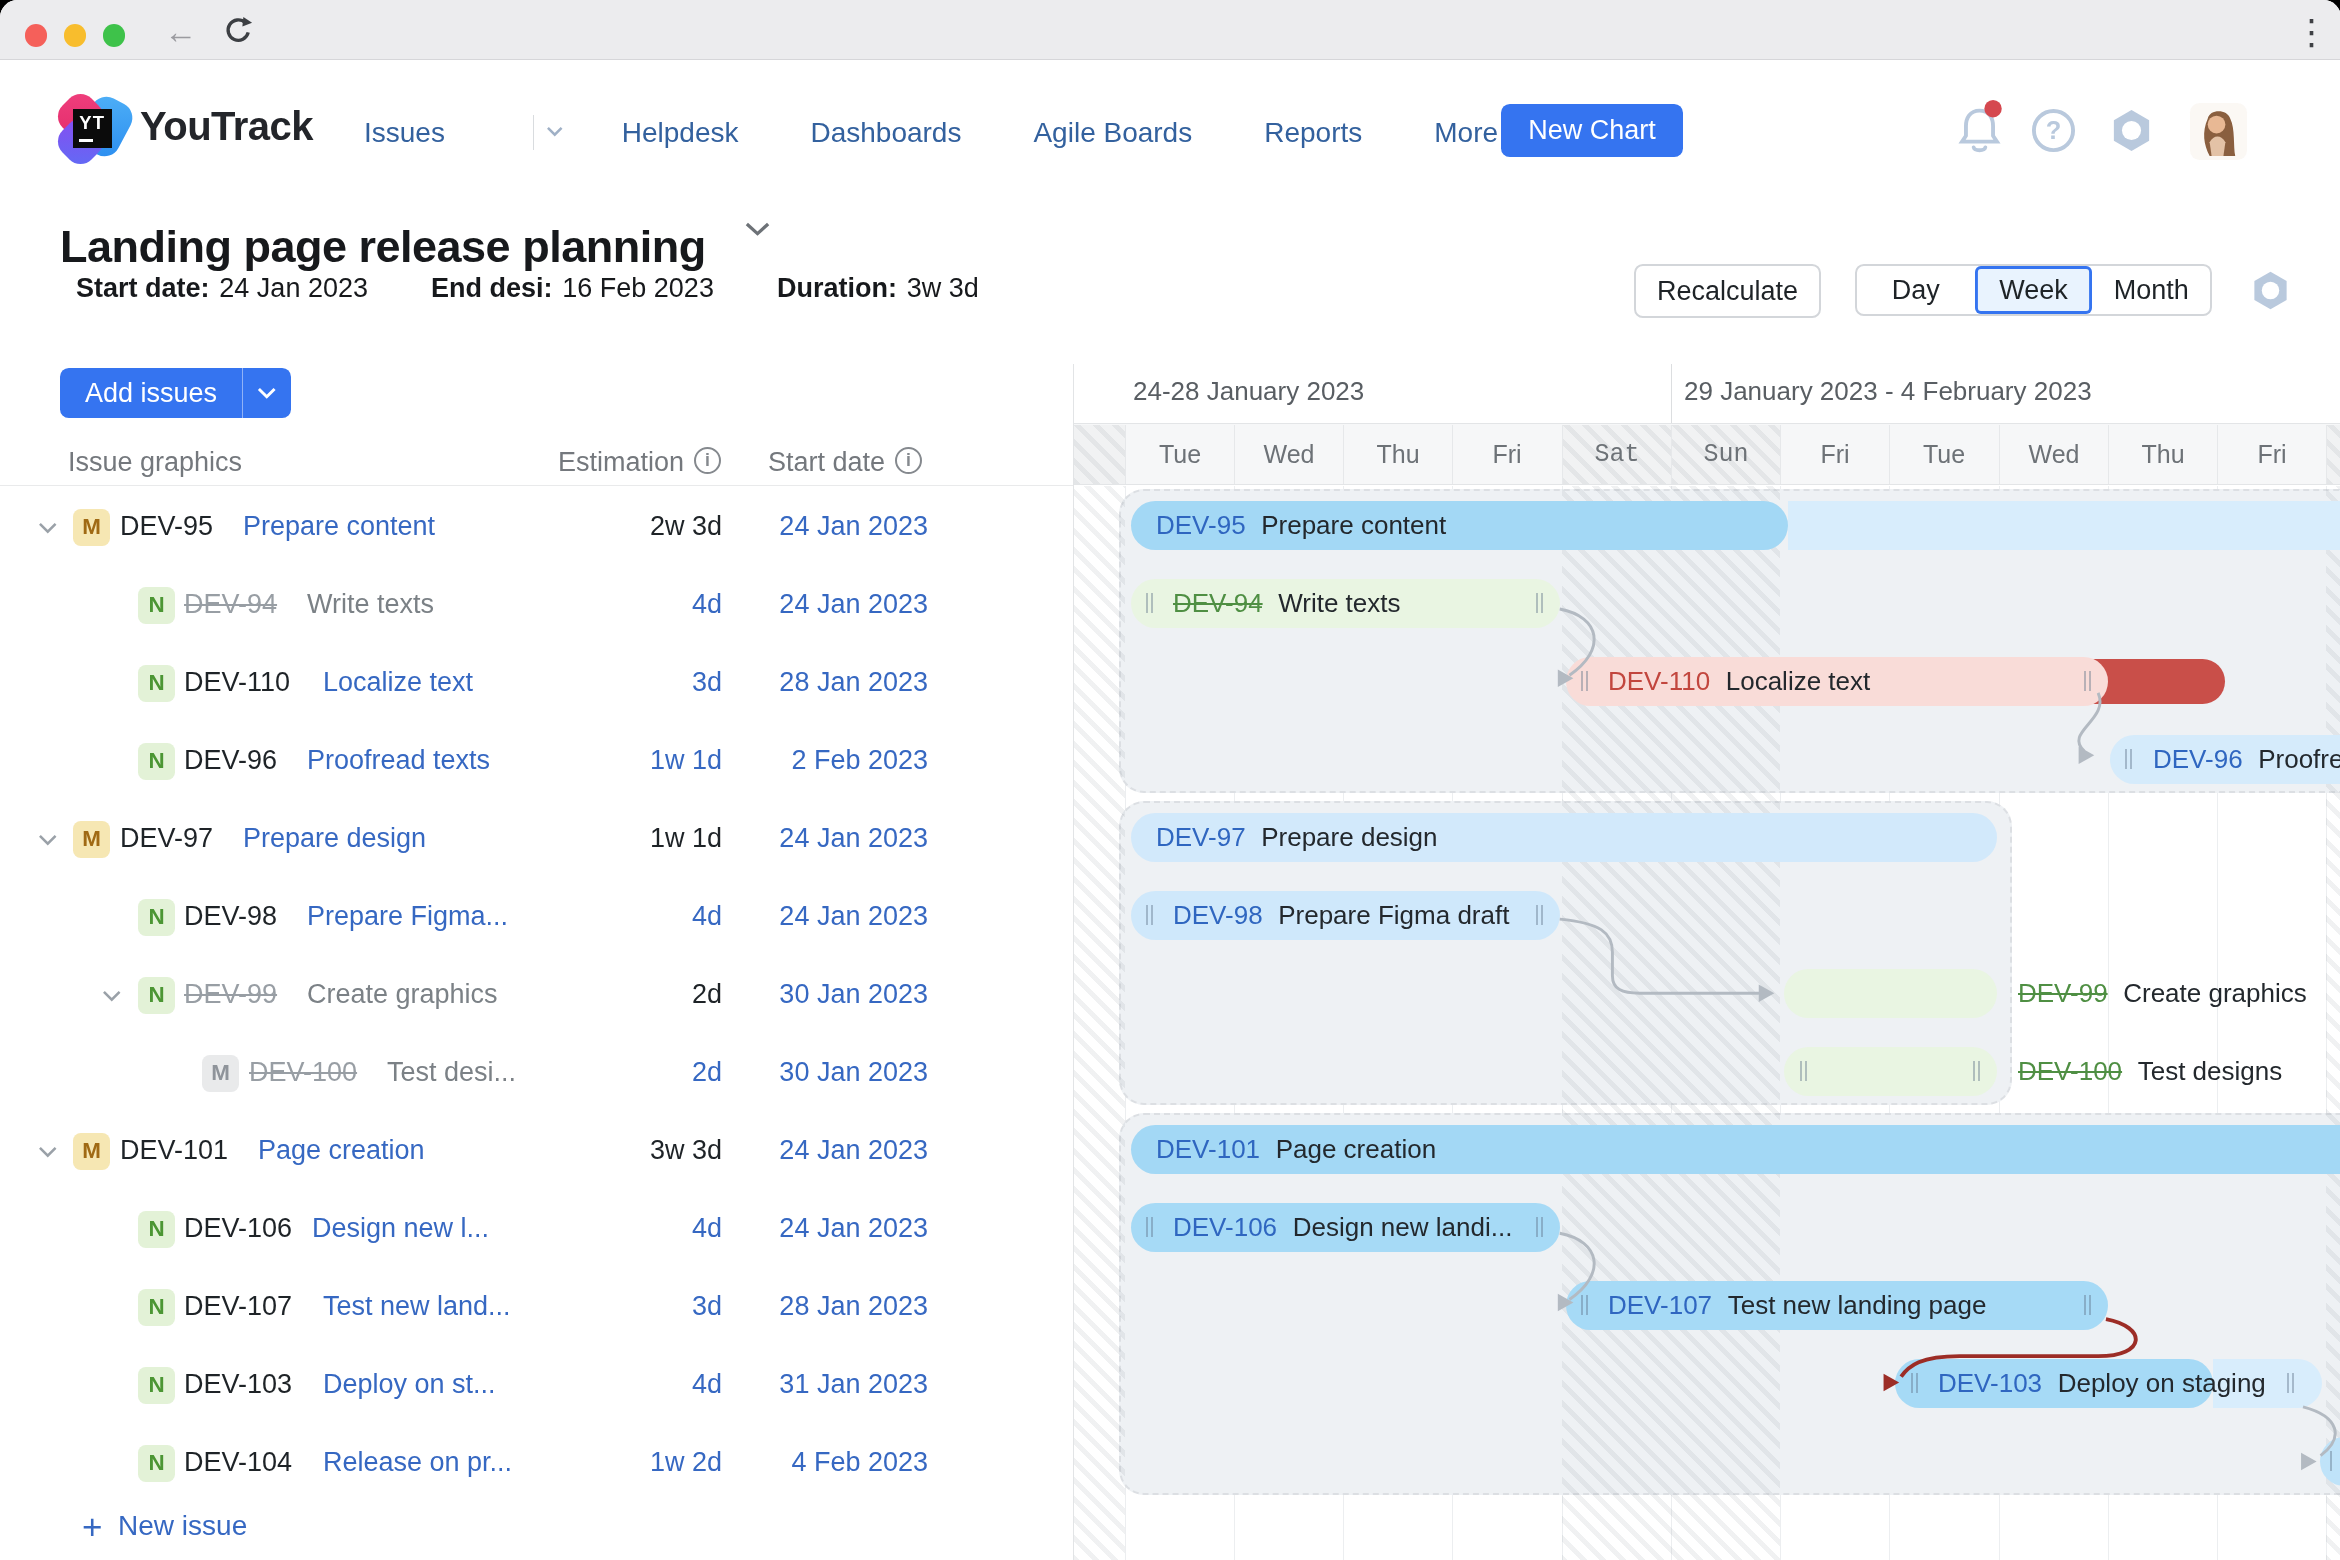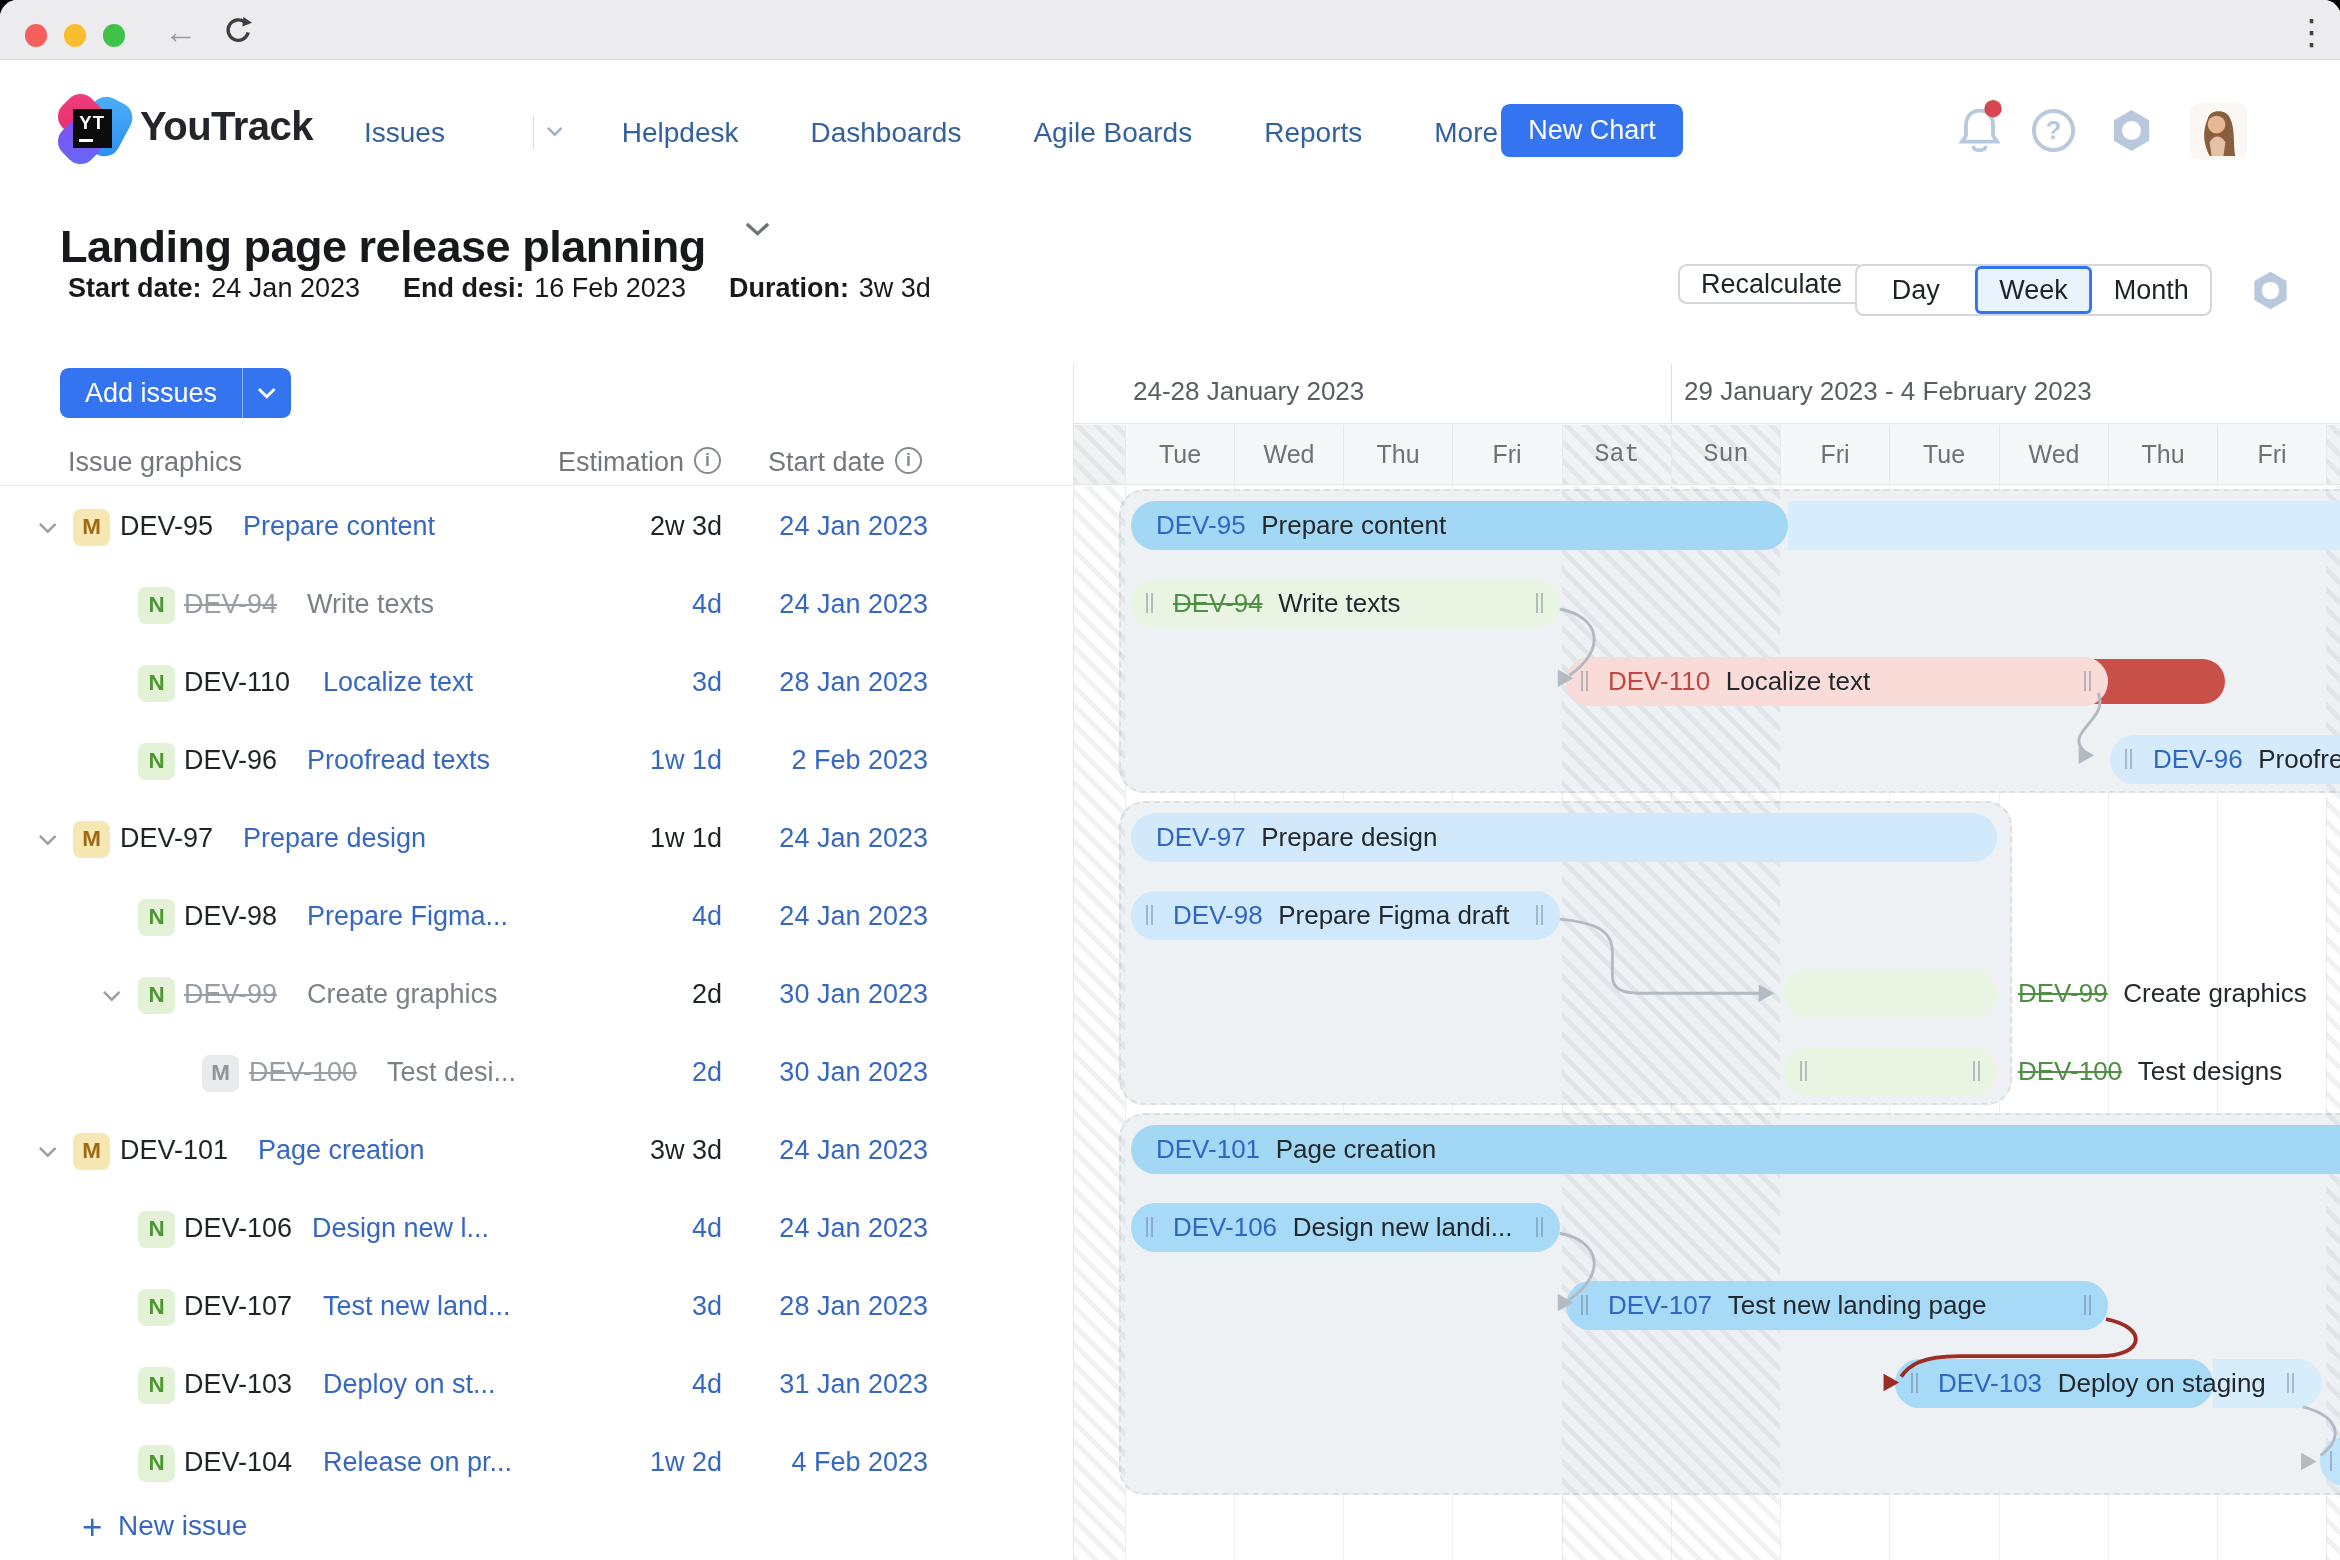--- a/index.html
+++ b/index.html
@@ -29,25 +29,25 @@
   .nav-item{font-size:28px;color:#33619e;cursor:pointer;}
   .nav-sep{width:1px;height:35px;background:#d9dcdf;margin:0 11.7px 0 15.6px;}
   .nav-gap{margin-right:72px;}
   .btn-primary{background:#3574f0;color:#fff;border:none;border-radius:8.8px;font-family:inherit;}
   .new-chart{position:absolute;left:1501px;top:104px;width:182px;height:53px;font-size:27px;}
   .hdr-icon{position:absolute;}
   .avatar{position:absolute;left:2190px;top:103px;width:57px;height:57px;border-radius:9.8px;overflow:hidden;background:#fdfdfd;}
   
   .page-title{position:absolute;left:60px;top:191px;font-size:45px;font-weight:bold;color:#17191c;letter-spacing:-0.5px;}
   .title-chev{position:absolute;left:743px;top:220px;}
-  .meta-row{position:absolute;left:68px;top:273px;display:flex;gap:43px;font-size:27px;color:#17191c;}
+  .meta-row{position:absolute;left:76px;top:273px;display:flex;gap:63px;font-size:27px;color:#17191c;}
   .meta-row b{margin-right:9.8px;}
   .btn-outline{position:absolute;background:#fff;border:2px solid #d3d6da;border-radius:8.8px;font-size:27px;color:#1e2327;
     display:flex;align-items:center;justify-content:center;font-family:inherit;}
-  .recalc{left:1678px;top:264px;width:187px;height:40px;}
+  .recalc{left:1634px;top:264px;width:187px;height:54px;}
   .segment{position:absolute;left:1855px;top:264px;width:357px;height:52px;border:2px solid #d3d6da;border-radius:8.8px;
     display:flex;background:#fff;}
   .seg-opt{flex:1;display:flex;align-items:center;justify-content:center;font-size:27px;color:#1e2327;border-radius:6.8px;}
   .seg-opt.sel{background:#e9f3fe;box-shadow:0 0 0 2.9px #3574f0 inset;border-radius:5.9px;}
   .gear{position:absolute;left:2249px;top:269px;}
   
   .add-issues{position:absolute;left:60px;top:368px;height:50px;display:flex;}
   .ai-main{background:#3574f0;color:#fff;font-size:27px;display:flex;align-items:center;padding:0 25px;border-radius:8.8px 0 0 8.8px;}
   .ai-arrow{background:#3574f0;width:49px;display:flex;align-items:center;justify-content:center;border-radius:0 8.8px 8.8px 0;
     border-left:1px solid rgba(255,255,255,.45);}

